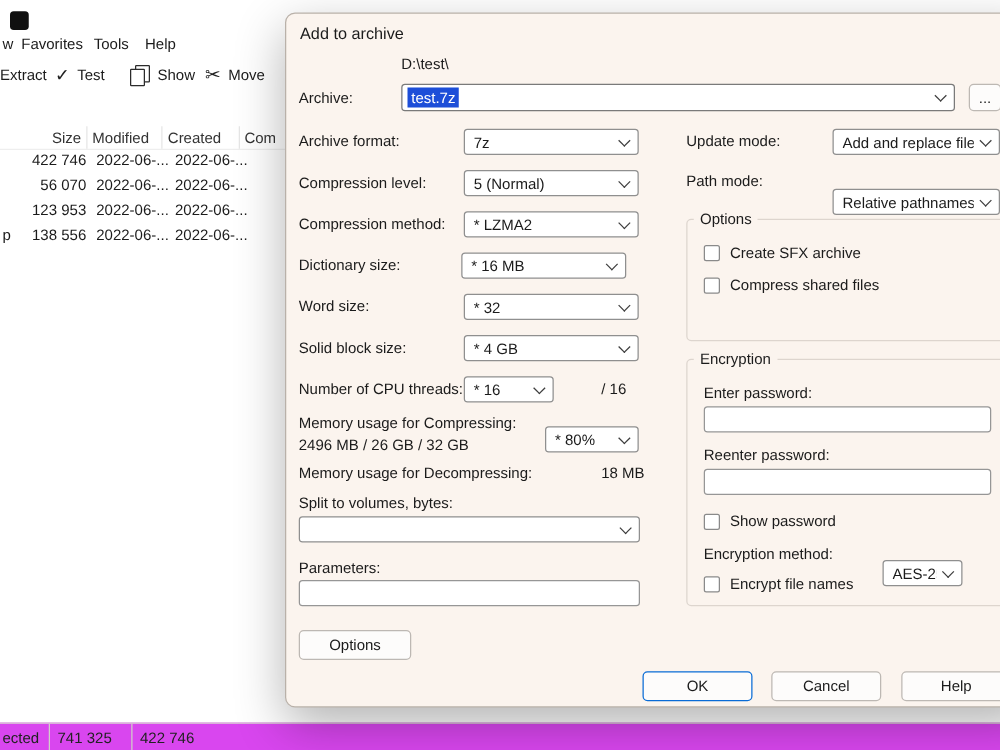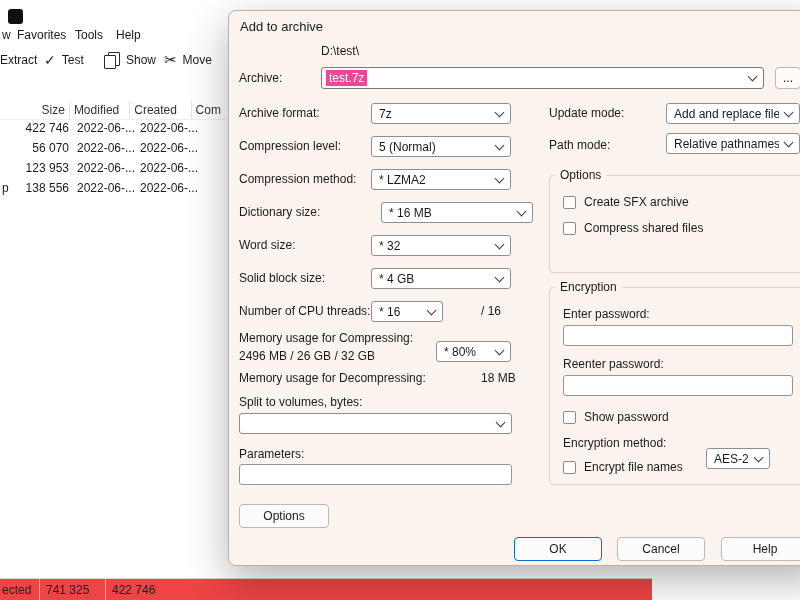--- a/index.html
+++ b/index.html
@@ -27,21 +27,21 @@
   .h-mod  { width:63px; }
   .h-cre  { width:64px; }
   .h-com  { width:40px; border-right:none; }
 
   .lrow { position:absolute; left:0; width:230px; height:20px; display:flex; align-items:center; }
   .c-size { width:73px; text-align:right; padding-right:4px; }
   .c-mod  { width:63px; padding-left:4px; }
   .c-cre  { width:64px; padding-left:4px; }
   .name-tail { position:absolute; left:2px; }
 
-  .statusbar { position:absolute; left:0; bottom:0; width:652px; height:22px; background:#ef4444; border-top:1px solid #d9d5d2; display:flex; align-items:center; color:#222; }
+  .statusbar { position:absolute; left:0; bottom:0; width:800px; height:22px; background:#d946ef; border-top:1px solid #d9d5d2; display:flex; align-items:center; color:#222; }
   .seg { height:100%; display:flex; align-items:center; border-right:1px solid #d2cdc9; padding:0 6px; }
   .seg:last-child { border-right:none; }
   .s1 { width:40px; padding-left:2px; }
   .s2 { width:66px; }
   .s3 { width:66px; }
   .s4 { padding-left:10px; }
 
   
   .dialog {
     position:absolute; left:228px; top:10px; width:600px; height:556px;
@@ -58,21 +58,21 @@
   .combo .val { white-space:nowrap; overflow:hidden; }
   .chev { width:7px; height:7px; border-right:1.3px solid #3c3c3c; border-bottom:1.3px solid #3c3c3c; transform:rotate(45deg); margin-top:-3px; flex:none; margin-left:6px; }
 
   .tinput { position:absolute; background:#ffffff; border:1px solid #969696; border-radius:3px; height:21px; }
 
   .arch-input {
     position:absolute; left:92px; top:56px; width:443px; height:22px;
     background:#ffffff; border:1px solid #7a7a7a; border-radius:3px;
     display:flex; align-items:center; justify-content:space-between; padding:0 7px 0 4px;
   }
-  .sel-text { background:#ec4899; color:#ffffff; padding:1px 3px; }
+  .sel-text { background:#1d4ed8; color:#ffffff; padding:1px 3px; }
 
   .groupbox { position:absolute; border:1px solid #ddd5ce; border-radius:4px; }
   .grouplabel { position:absolute; background:#fbf4ee; padding:0 5px; white-space:nowrap; }
 
   .chkrow { position:absolute; display:flex; align-items:center; gap:8px; white-space:nowrap; }
   .cb { width:13px; height:13px; border:1px solid #8a8a8a; border-radius:2px; background:#fff; flex:none; }
 
   .btn {
     position:absolute; height:24px; background:#fdfcfb; border:1px solid #bdb8b3; border-radius:4px;
     display:flex; align-items:center; justify-content:center; font-size:12px; color:#1b1b1b;
@@ -172,21 +172,21 @@
       <span class="chev"></span>
   </div>
 
   <div class="lbl" style="left:10px;top:161px">Compression method:</div>
   <div class="combo" style="left:142px;top:158px;width:140px">
     <span class="val">* LZMA2</span>
       <span class="chev"></span>
   </div>
 
   <div class="lbl" style="left:10px;top:194px">Dictionary size:</div>
-  <div class="combo" style="left:152px;top:191px;width:152px">
+  <div class="combo" style="left:140px;top:191px;width:132px">
     <span class="val">* 16 MB</span>
       <span class="chev"></span>
   </div>
 
   <div class="lbl" style="left:10px;top:227px">Word size:</div>
   <div class="combo" style="left:142px;top:224px;width:140px">
     <span class="val">* 32</span>
       <span class="chev"></span>
   </div>
 
@@ -226,21 +226,21 @@
     <span>Options</span>
   </div>
 
   <div class="lbl" style="left:320px;top:95px">Update mode:</div>
   <div class="combo" style="left:437px;top:92px;width:134px">
     <span class="val">Add and replace files</span>
       <span class="chev"></span>
   </div>
 
   <div class="lbl" style="left:320px;top:127px">Path mode:</div>
-  <div class="combo" style="left:437px;top:122px;width:134px">
+  <div class="combo" style="left:437px;top:140px;width:134px">
     <span class="val">Relative pathnames</span>
       <span class="chev"></span>
   </div>
 
   <div class="groupbox" style="left:320px;top:164px;width:256px;height:98px"></div>
   <div class="grouplabel" style="left:326px;top:157px">Options</div>
   <div class="chkrow" style="left:334px;top:184px">
     <span class="cb"></span>
     <span>Create SFX archive</span>
   </div>

